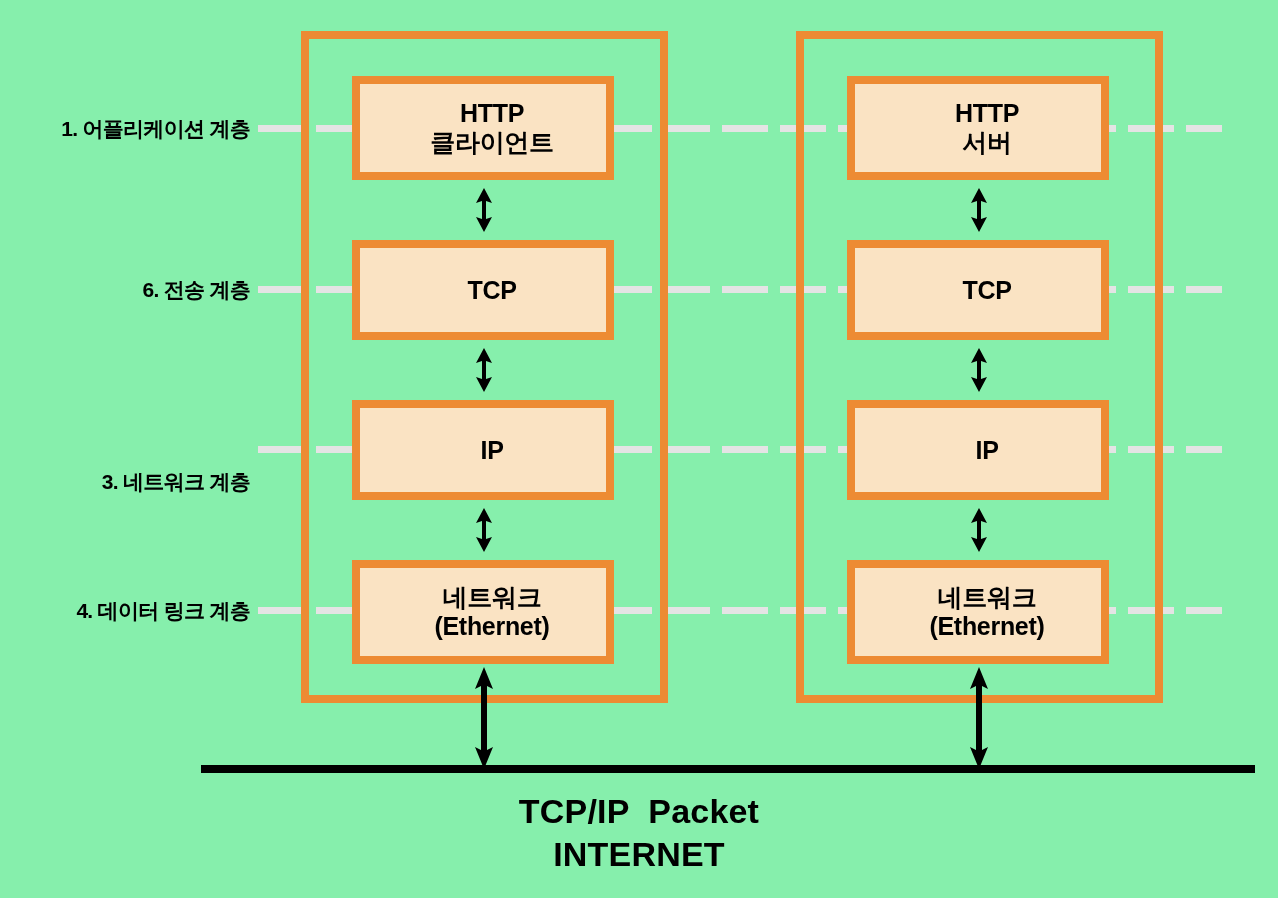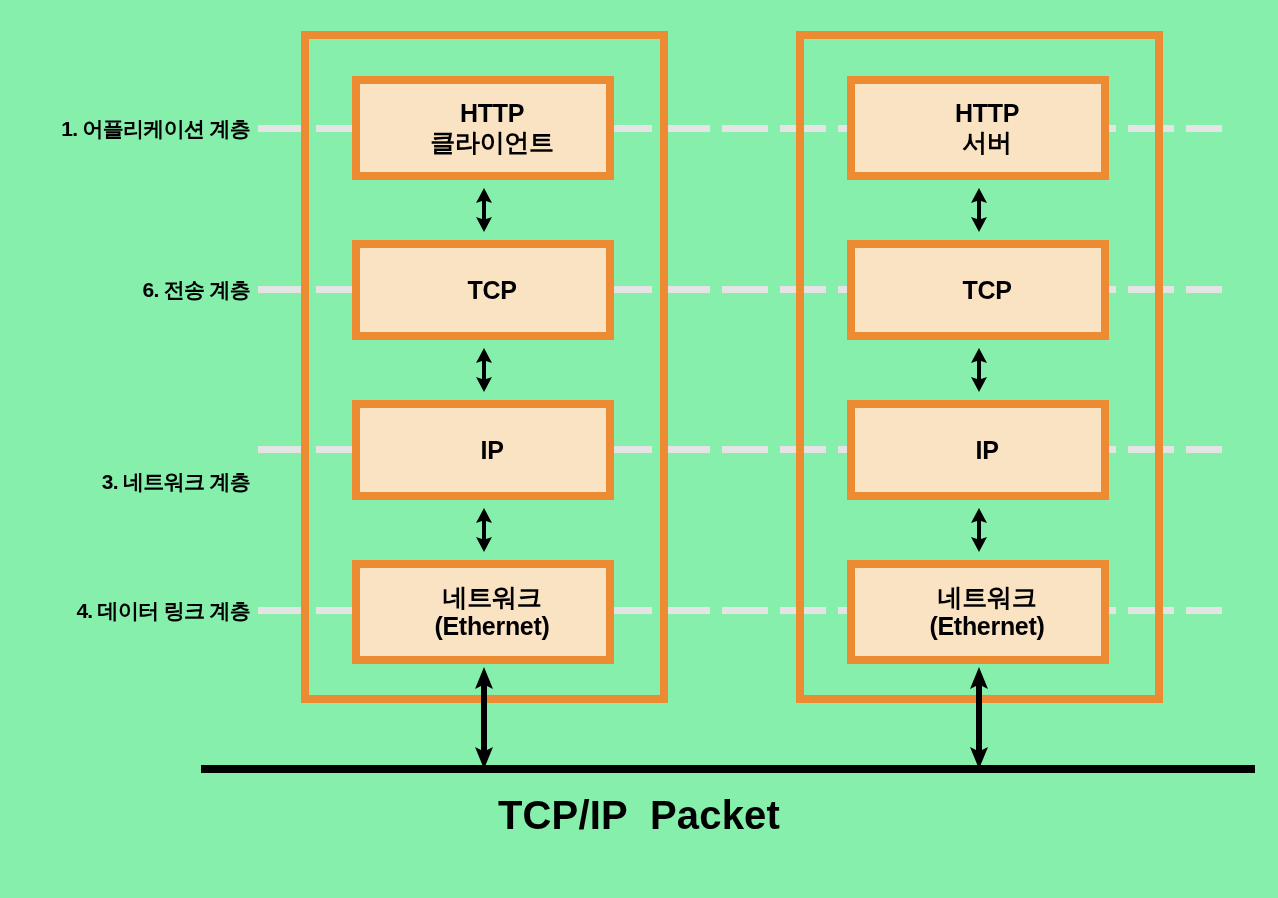--- a/index.html
+++ b/index.html
@@ -98,21 +98,21 @@
   }
 
   
   #bottom-caption {
     position: absolute;
     left: 0;
     top: 790px;
     width: 1278px;
     text-align: center;
     color: #000000;
-    font-size: 40px;
+    font-size: 34px;
     font-weight: bold;
     line-height: 1.26;
     letter-spacing: 0.2px;
     z-index: 5;
   }
   #bottom-caption div { white-space: pre; }
 </style>
 </head>
 <body>
 
@@ -200,15 +200,16 @@
   <div class="v-arrow" style="left:966px; top:667px; height:102px; z-index:6;">
     <svg viewBox="0 0 26 102" preserveAspectRatio="none">
       <path d="M13 0 L22 22 L16 19 L16 83 L22 80 L13 102 L4 80 L10 83 L10 19 L4 22 Z" fill="#000"></path>
     </svg>
   </div>
 
   <div id="internet-bar"></div>
 
   <div id="bottom-caption">
     <div>TCP/IP  Packet</div>
+    <div>INTERNET</div>
   </div>
 
 </div>
 
 </body></html>

